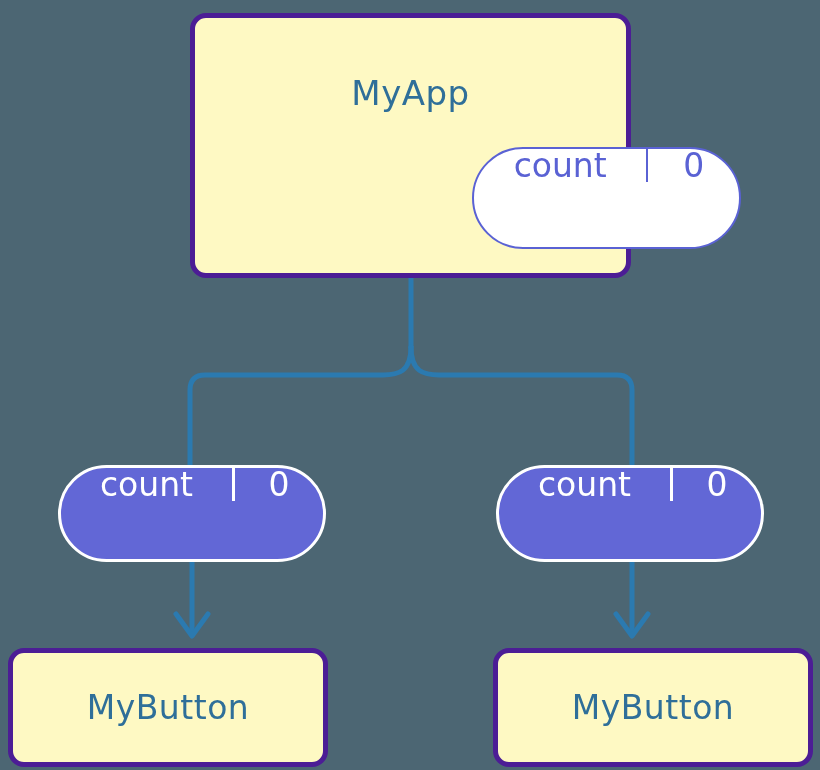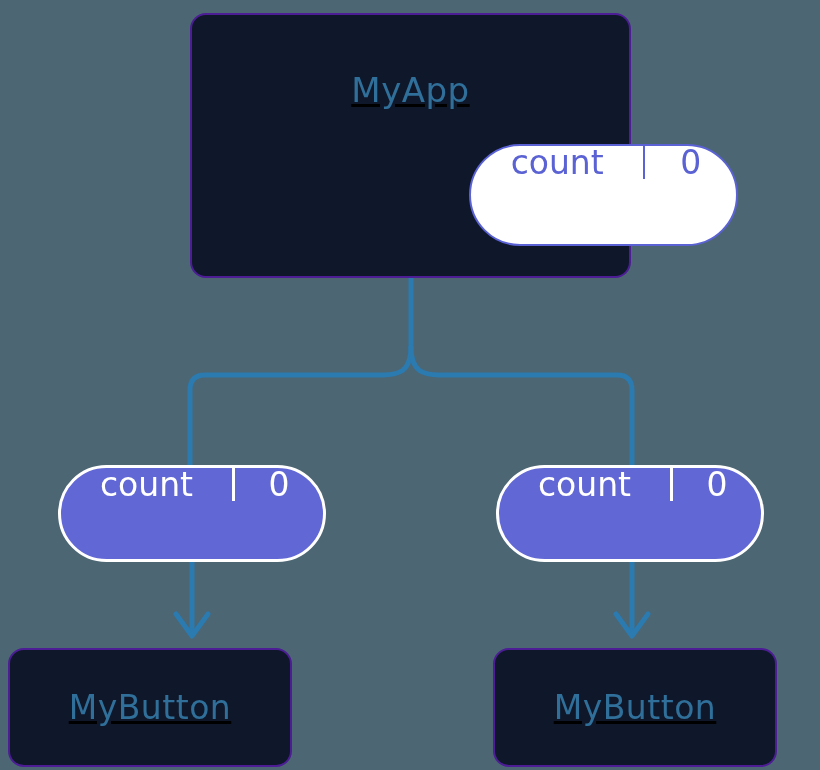--- a/index.html
+++ b/index.html
@@ -24,27 +24,26 @@
     top: 0;
     width: 820px;
     height: 770px;
     pointer-events: none;
   }
 
   
   .comp-box {
     position: absolute;
     box-sizing: border-box;
-    background: #0f172a;
-    border: 2px solid #4c1d95;
+    background: #fef9c3;
+    border: 5px solid #4c1d95;
     border-radius: 16px;
     display: flex;
     flex-direction: column;
     align-items: center;
-    text-decoration: underline;
   }
   .comp-title {
     color: #2f6f99;
     font-size: 34px;
     letter-spacing: 0.5px;
     line-height: 1;
     white-space: nowrap;
   }
 
   
@@ -53,21 +52,21 @@
     top: 13px;
     width: 441px;
     height: 265px;
   }
   #app-box .comp-title {
     margin-top: 58px;
   }
 
   
   .button-box {
-    width: 284px;
+    width: 320px;
     height: 119px;
     justify-content: center;
   }
   #button-box-left  { left: 8px;   top: 648px; }
   #button-box-right { left: 493px; top: 648px; }
   .button-box .comp-title { font-size: 33px; }
 
   
   .pill {
     position: absolute;

